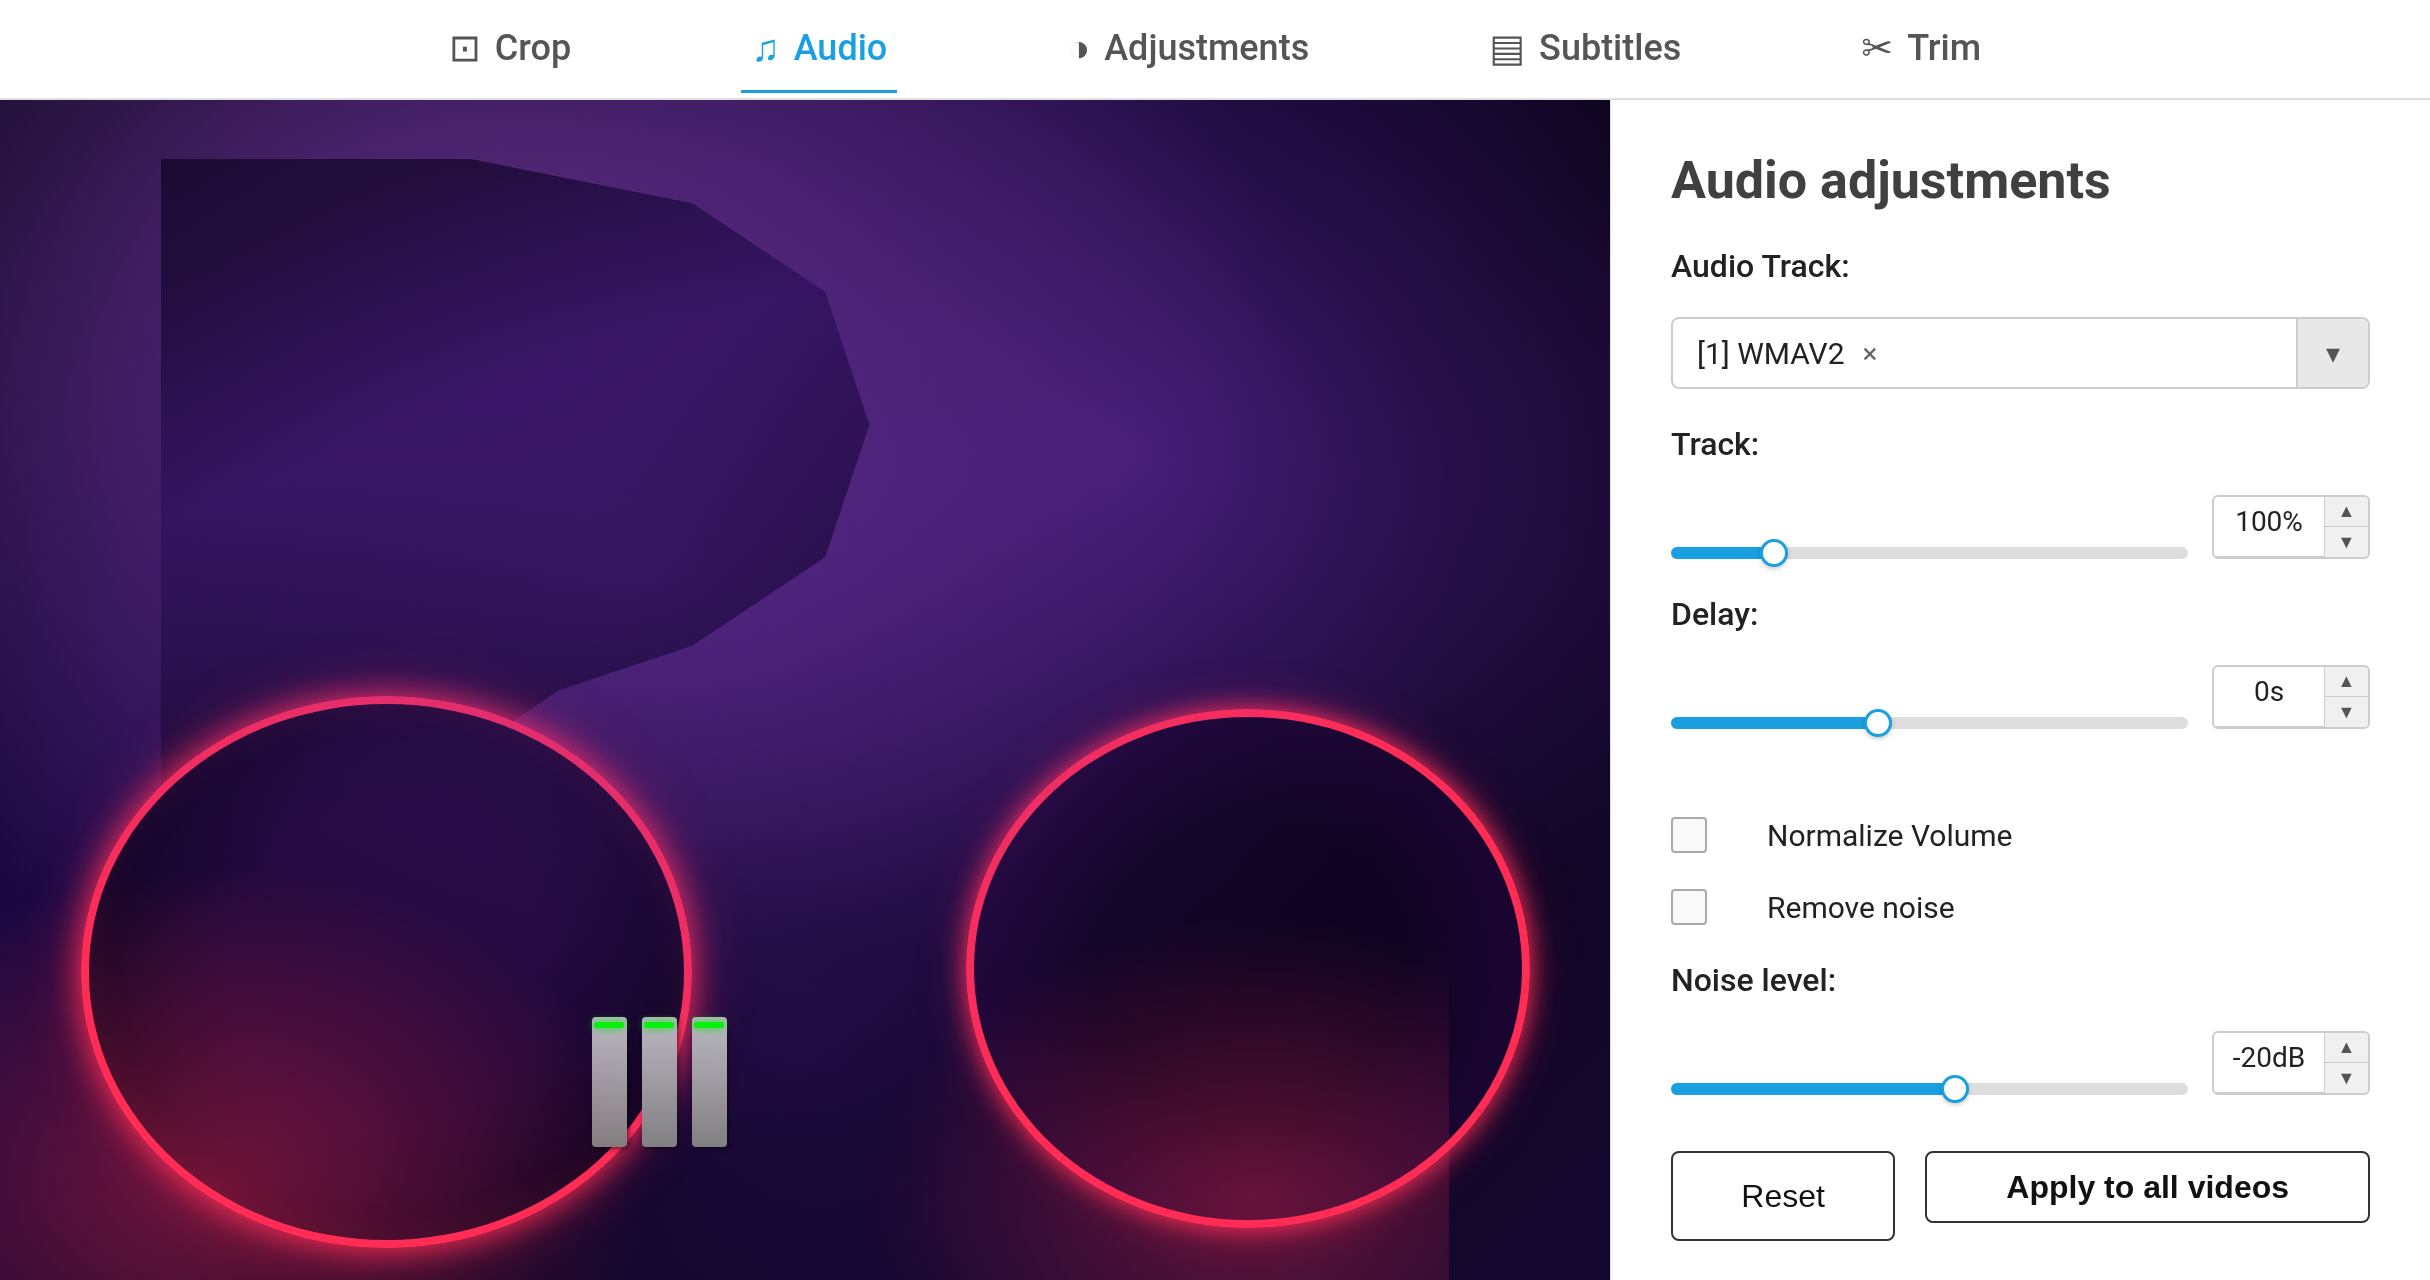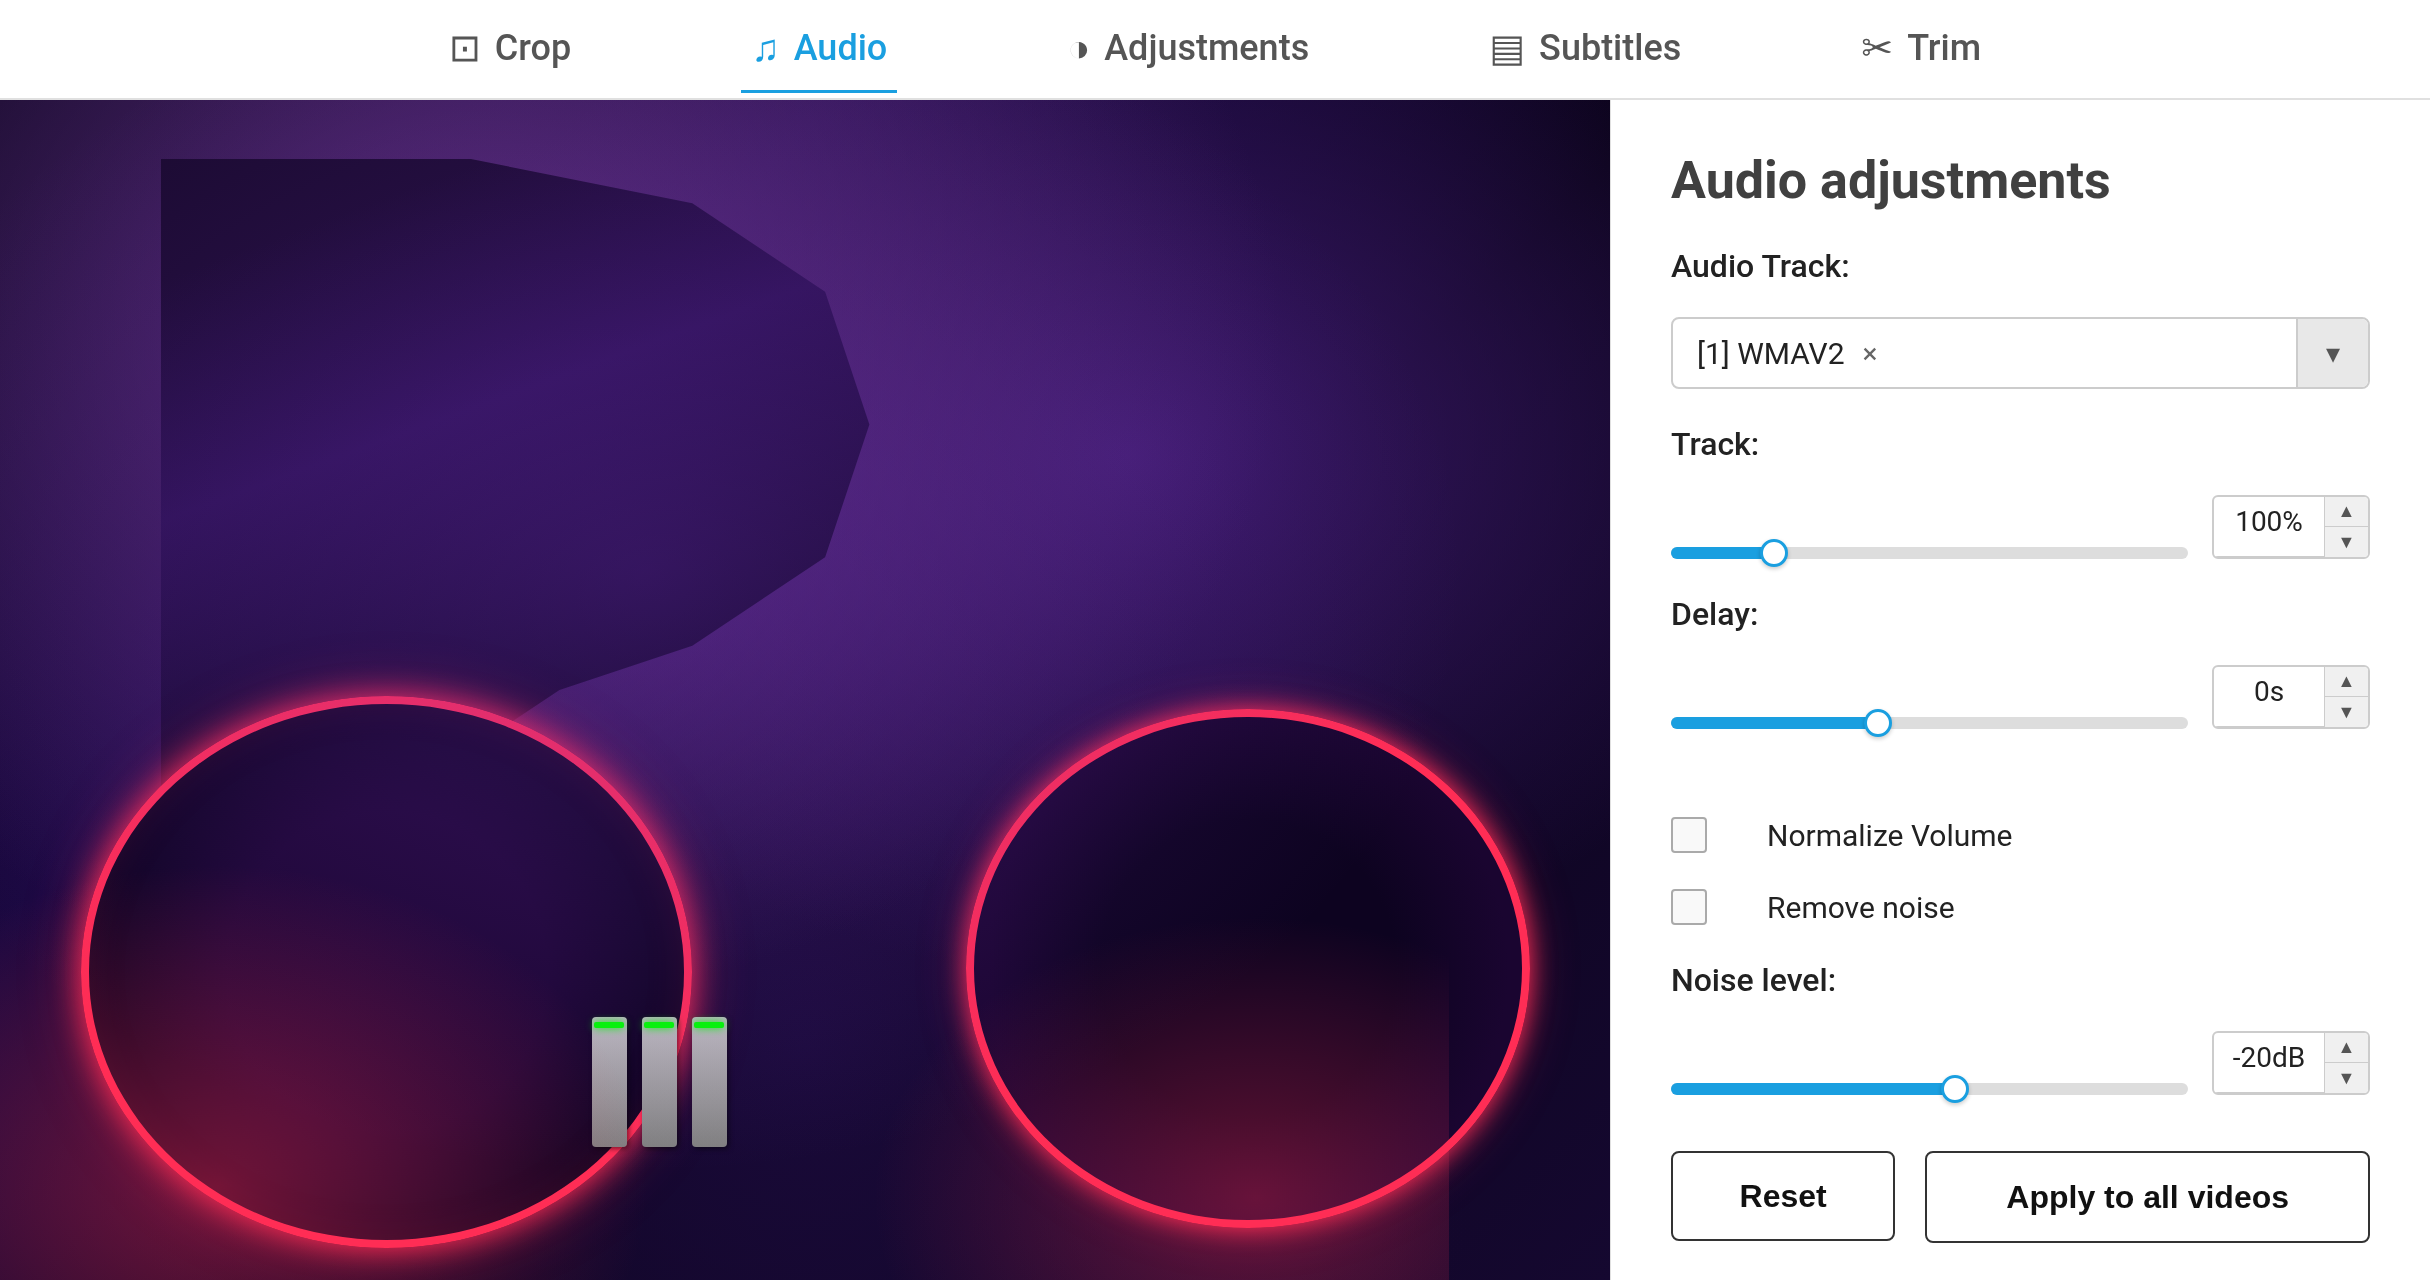--- a/index.html
+++ b/index.html
@@ -376,28 +376,28 @@
       padding-top: 20px;
     }
 
     .btn-reset {
       flex: 1;
       height: 90px;
       background: #fff;
       border: 2px solid #333;
       border-radius: 8px;
       font-size: 32px;
-      font-weight: 700;
+      font-weight: 400;
       color: #111;
       cursor: pointer;
     }
 
     .btn-apply {
       flex: 2;
-      height: 92px;
+      height: 72px;
       background: #fff;
       border: 2px solid #333;
       border-radius: 8px;
       font-size: 32px;
       font-weight: 600;
       color: #111;
       cursor: pointer;
     }
 
     .section-group {

